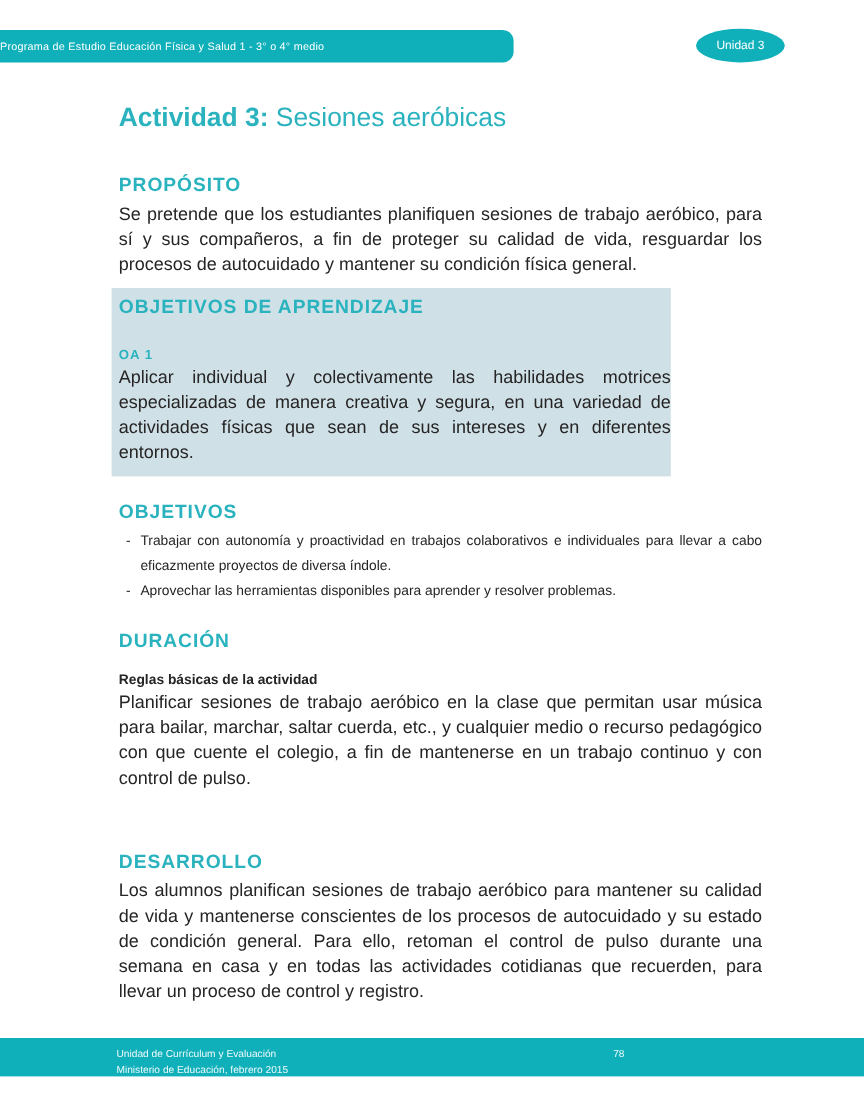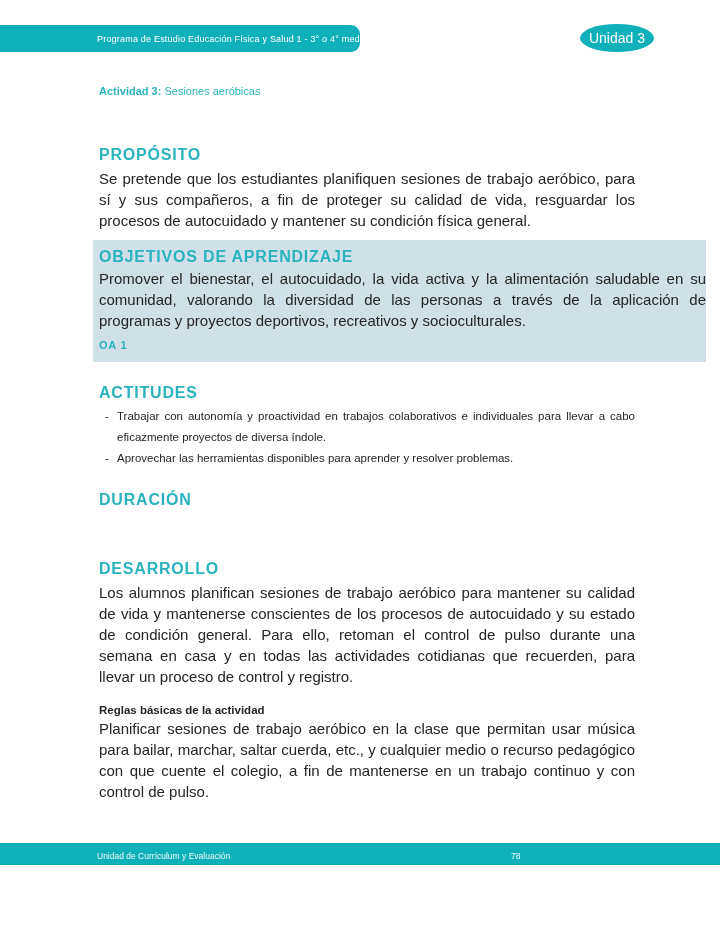--- a/index.html
+++ b/index.html
@@ -13,82 +13,82 @@
     position:relative;
     width:720px;height:932px;
     background:#ffffff;
     font-family:"Liberation Sans",sans-serif;
     color:var(--text);
     overflow:hidden;
   }
   
   .header-bar{
     position:absolute;top:25px;left:0;
-    width:360px;height:27px;
+    width:428px;height:27px;
     background:var(--teal);
     border-radius:0 9px 9px 0;
     display:flex;align-items:center;
-    padding-left:97px;box-sizing:border-box;
+    box-sizing:border-box;
   }
   .header-bar .label{
     color:#ffffff;font-size:9px;letter-spacing:0.2px;white-space:nowrap;
   }
   .unit-badge{
     position:absolute;top:24px;left:580px;
     width:74px;height:28px;
     background:var(--teal);
     border-radius:50%;
     display:flex;align-items:center;justify-content:center;
-    color:#ffffff;font-size:14px;
+    color:#ffffff;font-size:10px;
   }
   
   .doc-title{
     position:absolute;top:85px;left:99px;
-    font-size:11px;color:var(--teal-heading);
+    font-size:22px;color:var(--teal-heading);
     white-space:nowrap;
   }
   .doc-title .t-bold{font-weight:bold;}
   
   .content{
     position:absolute;top:146px;left:99px;width:536px;
   }
   .sec-heading{
     color:var(--teal-heading);
     font-weight:bold;font-size:16px;letter-spacing:0.8px;
     margin:0 0 4px 0;
   }
   .body-text{
     font-size:15px;line-height:21px;text-align:justify;margin:0;
   }
   .oa-box{
     background:var(--highlight);
-    width:613px;margin:9px 0 0 -6px;
+    width:466px;margin:9px 0 0 -6px;
     padding:8px 0 9px 6px;box-sizing:border-box;
   }
   .oa-label{
     color:var(--teal-heading);
     font-weight:bold;font-size:11px;letter-spacing:0.8px;
     margin:0 0 2px 0;
   }
   .oa-item{margin-top:2px;}
-  .oa-item + .oa-item{margin-top:8px;}
+  .oa-item + .oa-item{margin-top:24px;}
   .sec{margin-top:22px;}
   .bullet{display:flex;margin:0;}
   .bullet .dash{flex:none;width:12px;margin-left:6px;font-size:11.5px;line-height:21px;}
   .bullet .b-text{flex:1;font-size:11.5px;line-height:21px;text-align:justify;}
   .sec-duracion{}
   .sec-desarrollo{margin-top:51px;}
   .sec-reglas{margin-top:17px;}
   .reglas-heading{
     font-weight:bold;font-size:11.5px;color:var(--text);margin:0 0 2px 0;
   }
   
   .footer-bar{
-    position:absolute;top:843px;left:0;
-    width:720px;height:22px;
+    position:absolute;top:865px;left:0;
+    width:720px;height:32px;
     background:var(--teal);
     box-sizing:border-box;
     padding:7px 0 0 97px;
   }
   .footer-bar .f-line{
     color:rgba(255,255,255,0.92);font-size:8.5px;line-height:13px;
   }
   .page-number{
     position:absolute;top:7px;left:511px;
     color:rgba(255,255,255,0.92);font-size:8.5px;line-height:13px;
@@ -112,51 +112,51 @@
   <div class="content">
 
     <div class="sec-proposito">
       <p class="sec-heading">PROPÓSITO</p>
       <p class="body-text">Se pretende que los estudiantes planifiquen sesiones de trabajo aeróbico, para sí y sus compañeros, a fin de proteger su calidad de vida, resguardar los procesos de autocuidado y mantener su condición física general.</p>
     </div>
 
     <div class="oa-box">
       <p class="sec-heading" style="margin-bottom:1px;">OBJETIVOS DE APRENDIZAJE</p>
       <div class="oa-item">
-        <p class="body-text">Promover el bienestar, el autocuidado, la vida activa y la alimentación saludable en su comunidad, valorando la diversidad de las personas a través de la aplicación de programas y proyectos deportivos, recreativos y socioculturales.</p>
       </div>
       <div class="oa-item">
         <p class="oa-label">OA 1</p>
+        <p class="body-text">Aplicar individual y colectivamente las habilidades motrices especializadas de manera creativa y segura, en una variedad de actividades físicas que sean de sus intereses y en diferentes entornos.</p>
       </div>
     </div>
 
     <div class="sec">
-      <p class="sec-heading">ACTITUDES</p>
+      <p class="sec-heading">OBJETIVOS</p>
       <div class="bullet">
         <span class="dash">-</span>
         <span class="b-text">Trabajar con autonomía y proactividad en trabajos colaborativos e individuales para llevar a cabo eficazmente proyectos de diversa índole.</span>
       </div>
       <div class="bullet">
         <span class="dash">-</span>
         <span class="b-text">Aprovechar las herramientas disponibles para aprender y resolver problemas.</span>
       </div>
     </div>
 
     <div class="sec sec-duracion">
       <p class="sec-heading">DURACIÓN</p>
     </div>
 
+    <div class="sec sec-reglas">
+      <p class="reglas-heading">Reglas básicas de la actividad</p>
+      <p class="body-text">Planificar sesiones de trabajo aeróbico en la clase que permitan usar música para bailar, marchar, saltar cuerda, etc., y cualquier medio o recurso pedagógico con que cuente el colegio, a fin de mantenerse en un trabajo continuo y con control de pulso.</p>
+    </div>
+
     <div class="sec sec-desarrollo">
       <p class="sec-heading">DESARROLLO</p>
       <p class="body-text">Los alumnos planifican sesiones de trabajo aeróbico para mantener su calidad de vida y mantenerse conscientes de los procesos de autocuidado y su estado de condición general. Para ello, retoman el control de pulso durante una semana en casa y en todas las actividades cotidianas que recuerden, para llevar un proceso de control y registro.</p>
-    </div>
-
-    <div class="sec sec-reglas">
-      <p class="reglas-heading">Reglas básicas de la actividad</p>
-      <p class="body-text">Planificar sesiones de trabajo aeróbico en la clase que permitan usar música para bailar, marchar, saltar cuerda, etc., y cualquier medio o recurso pedagógico con que cuente el colegio, a fin de mantenerse en un trabajo continuo y con control de pulso.</p>
     </div>
 
   </div>
 
   <div class="footer-bar">
     <div class="f-line">Unidad de Currículum y Evaluación</div>
     <div class="f-line">Ministerio de Educación, febrero 2015</div>
     <span class="page-number">78</span>
   </div>
 

